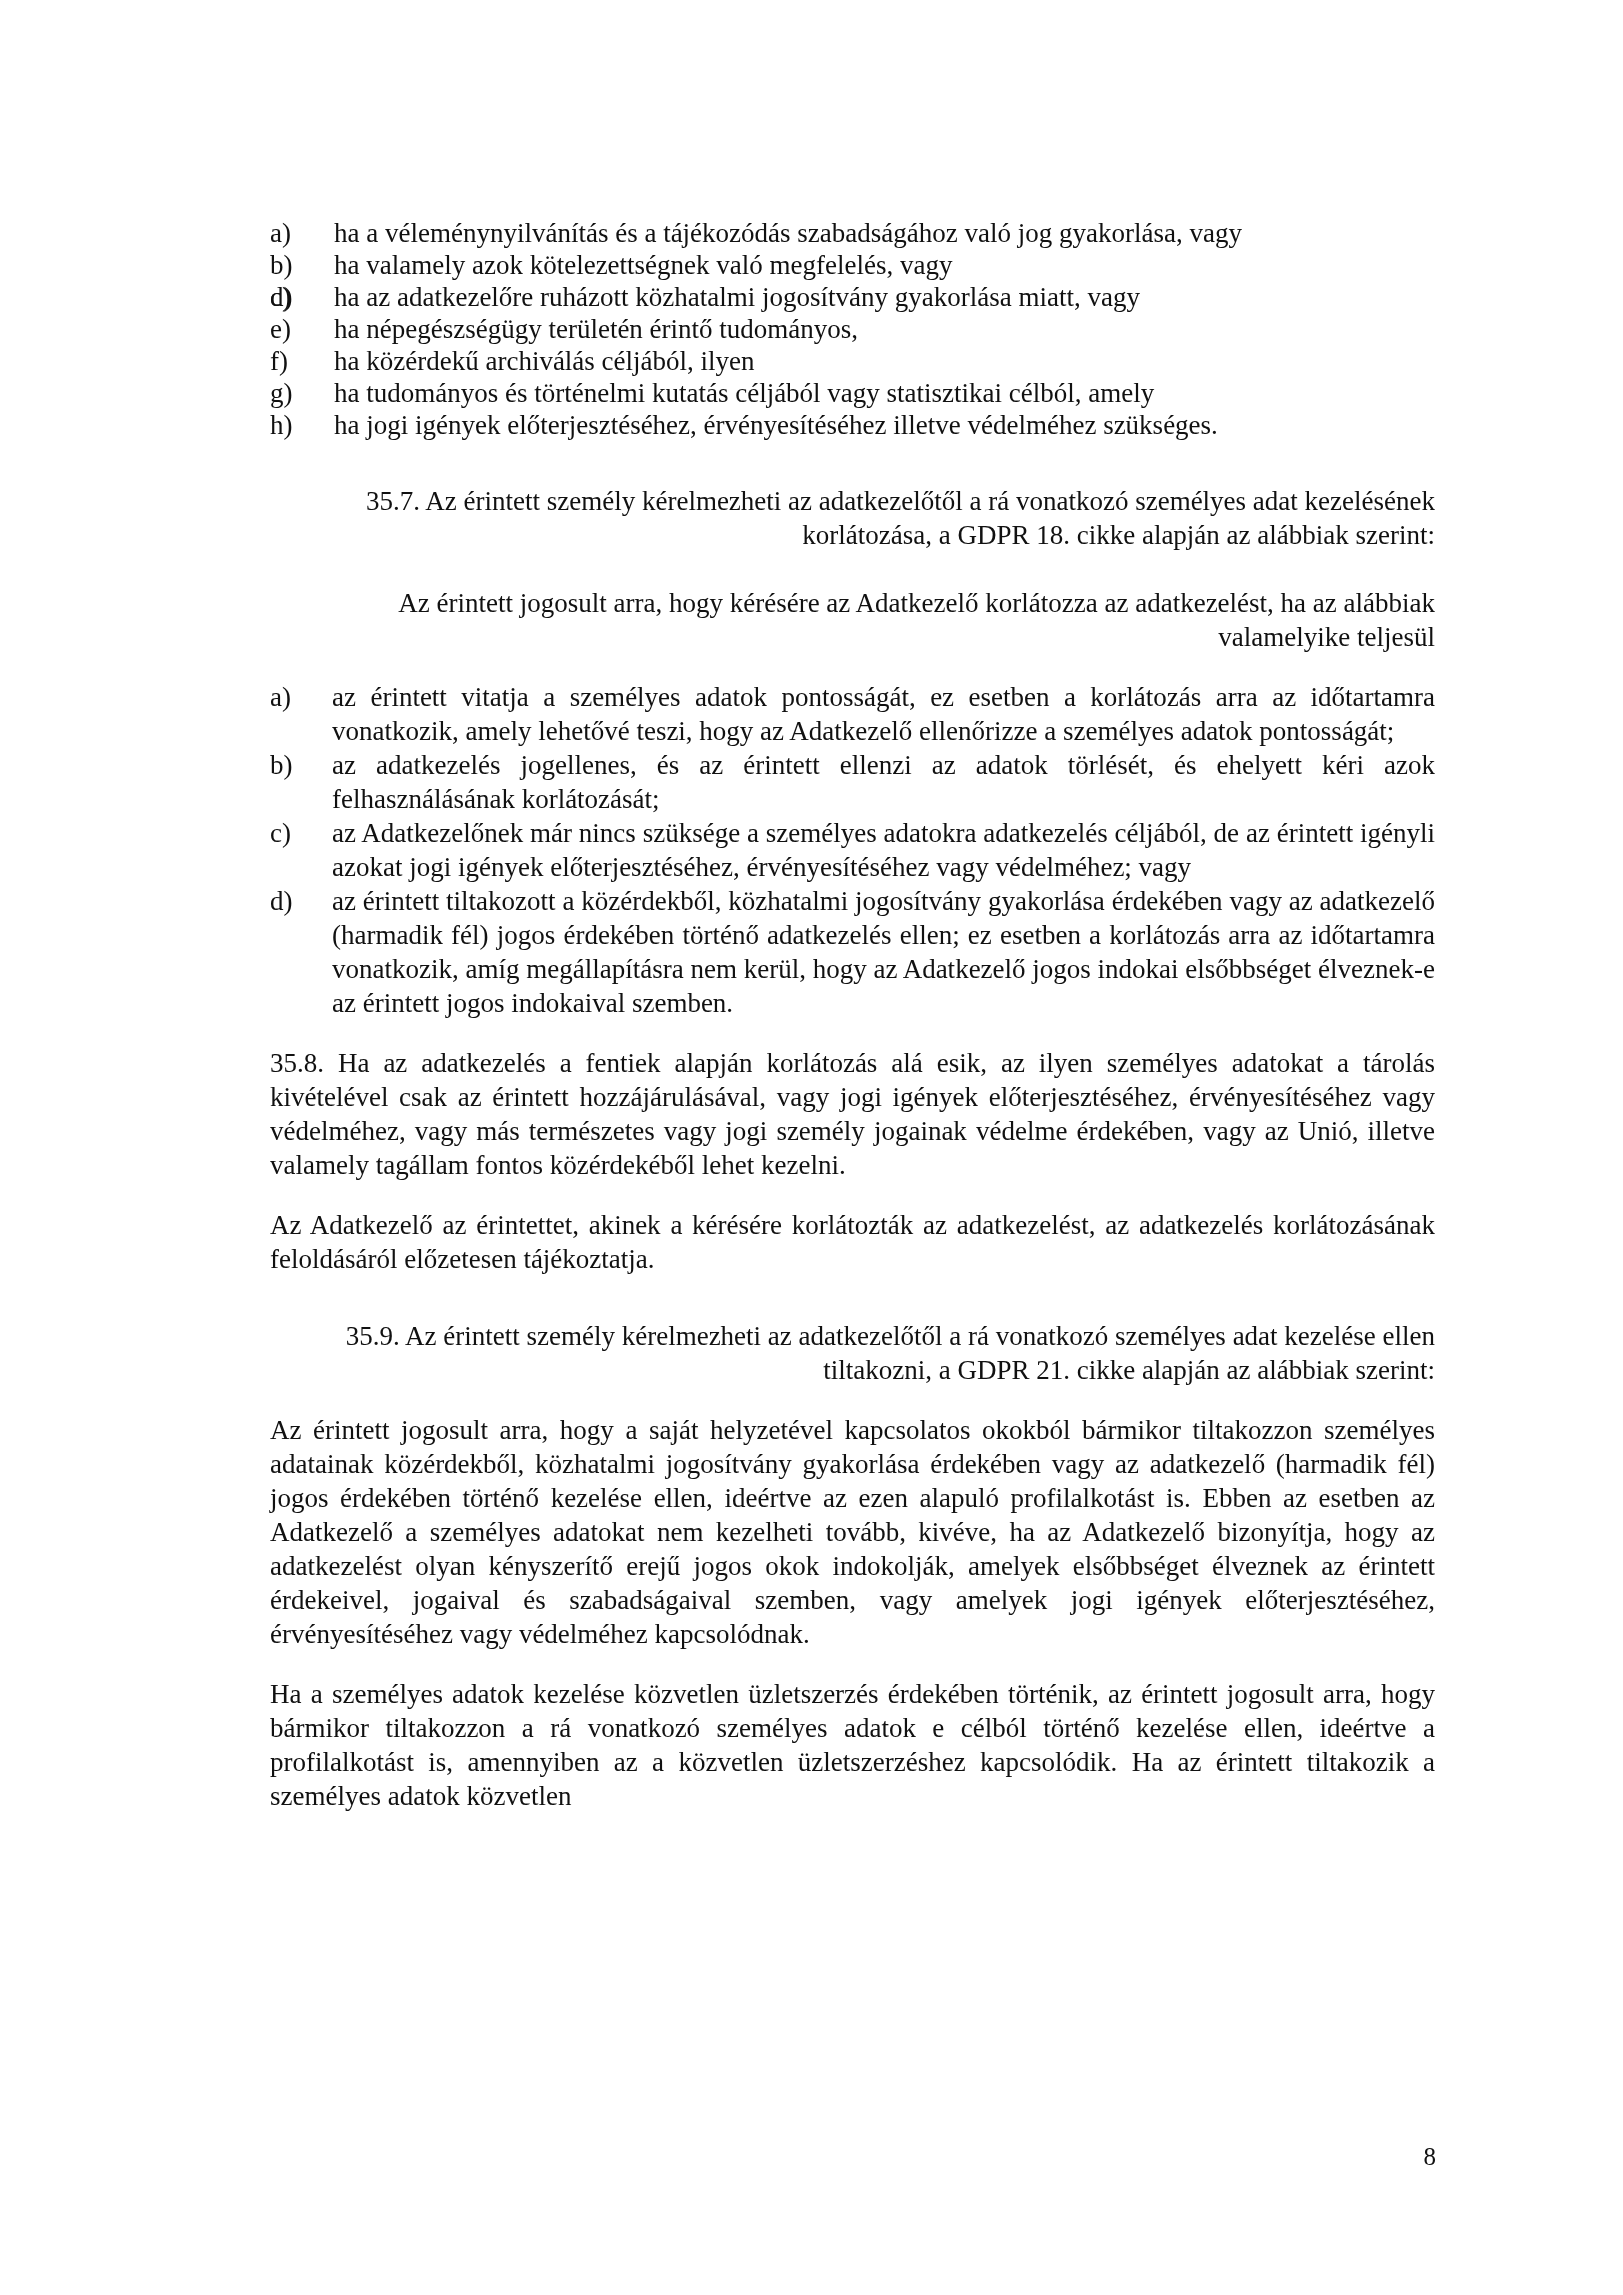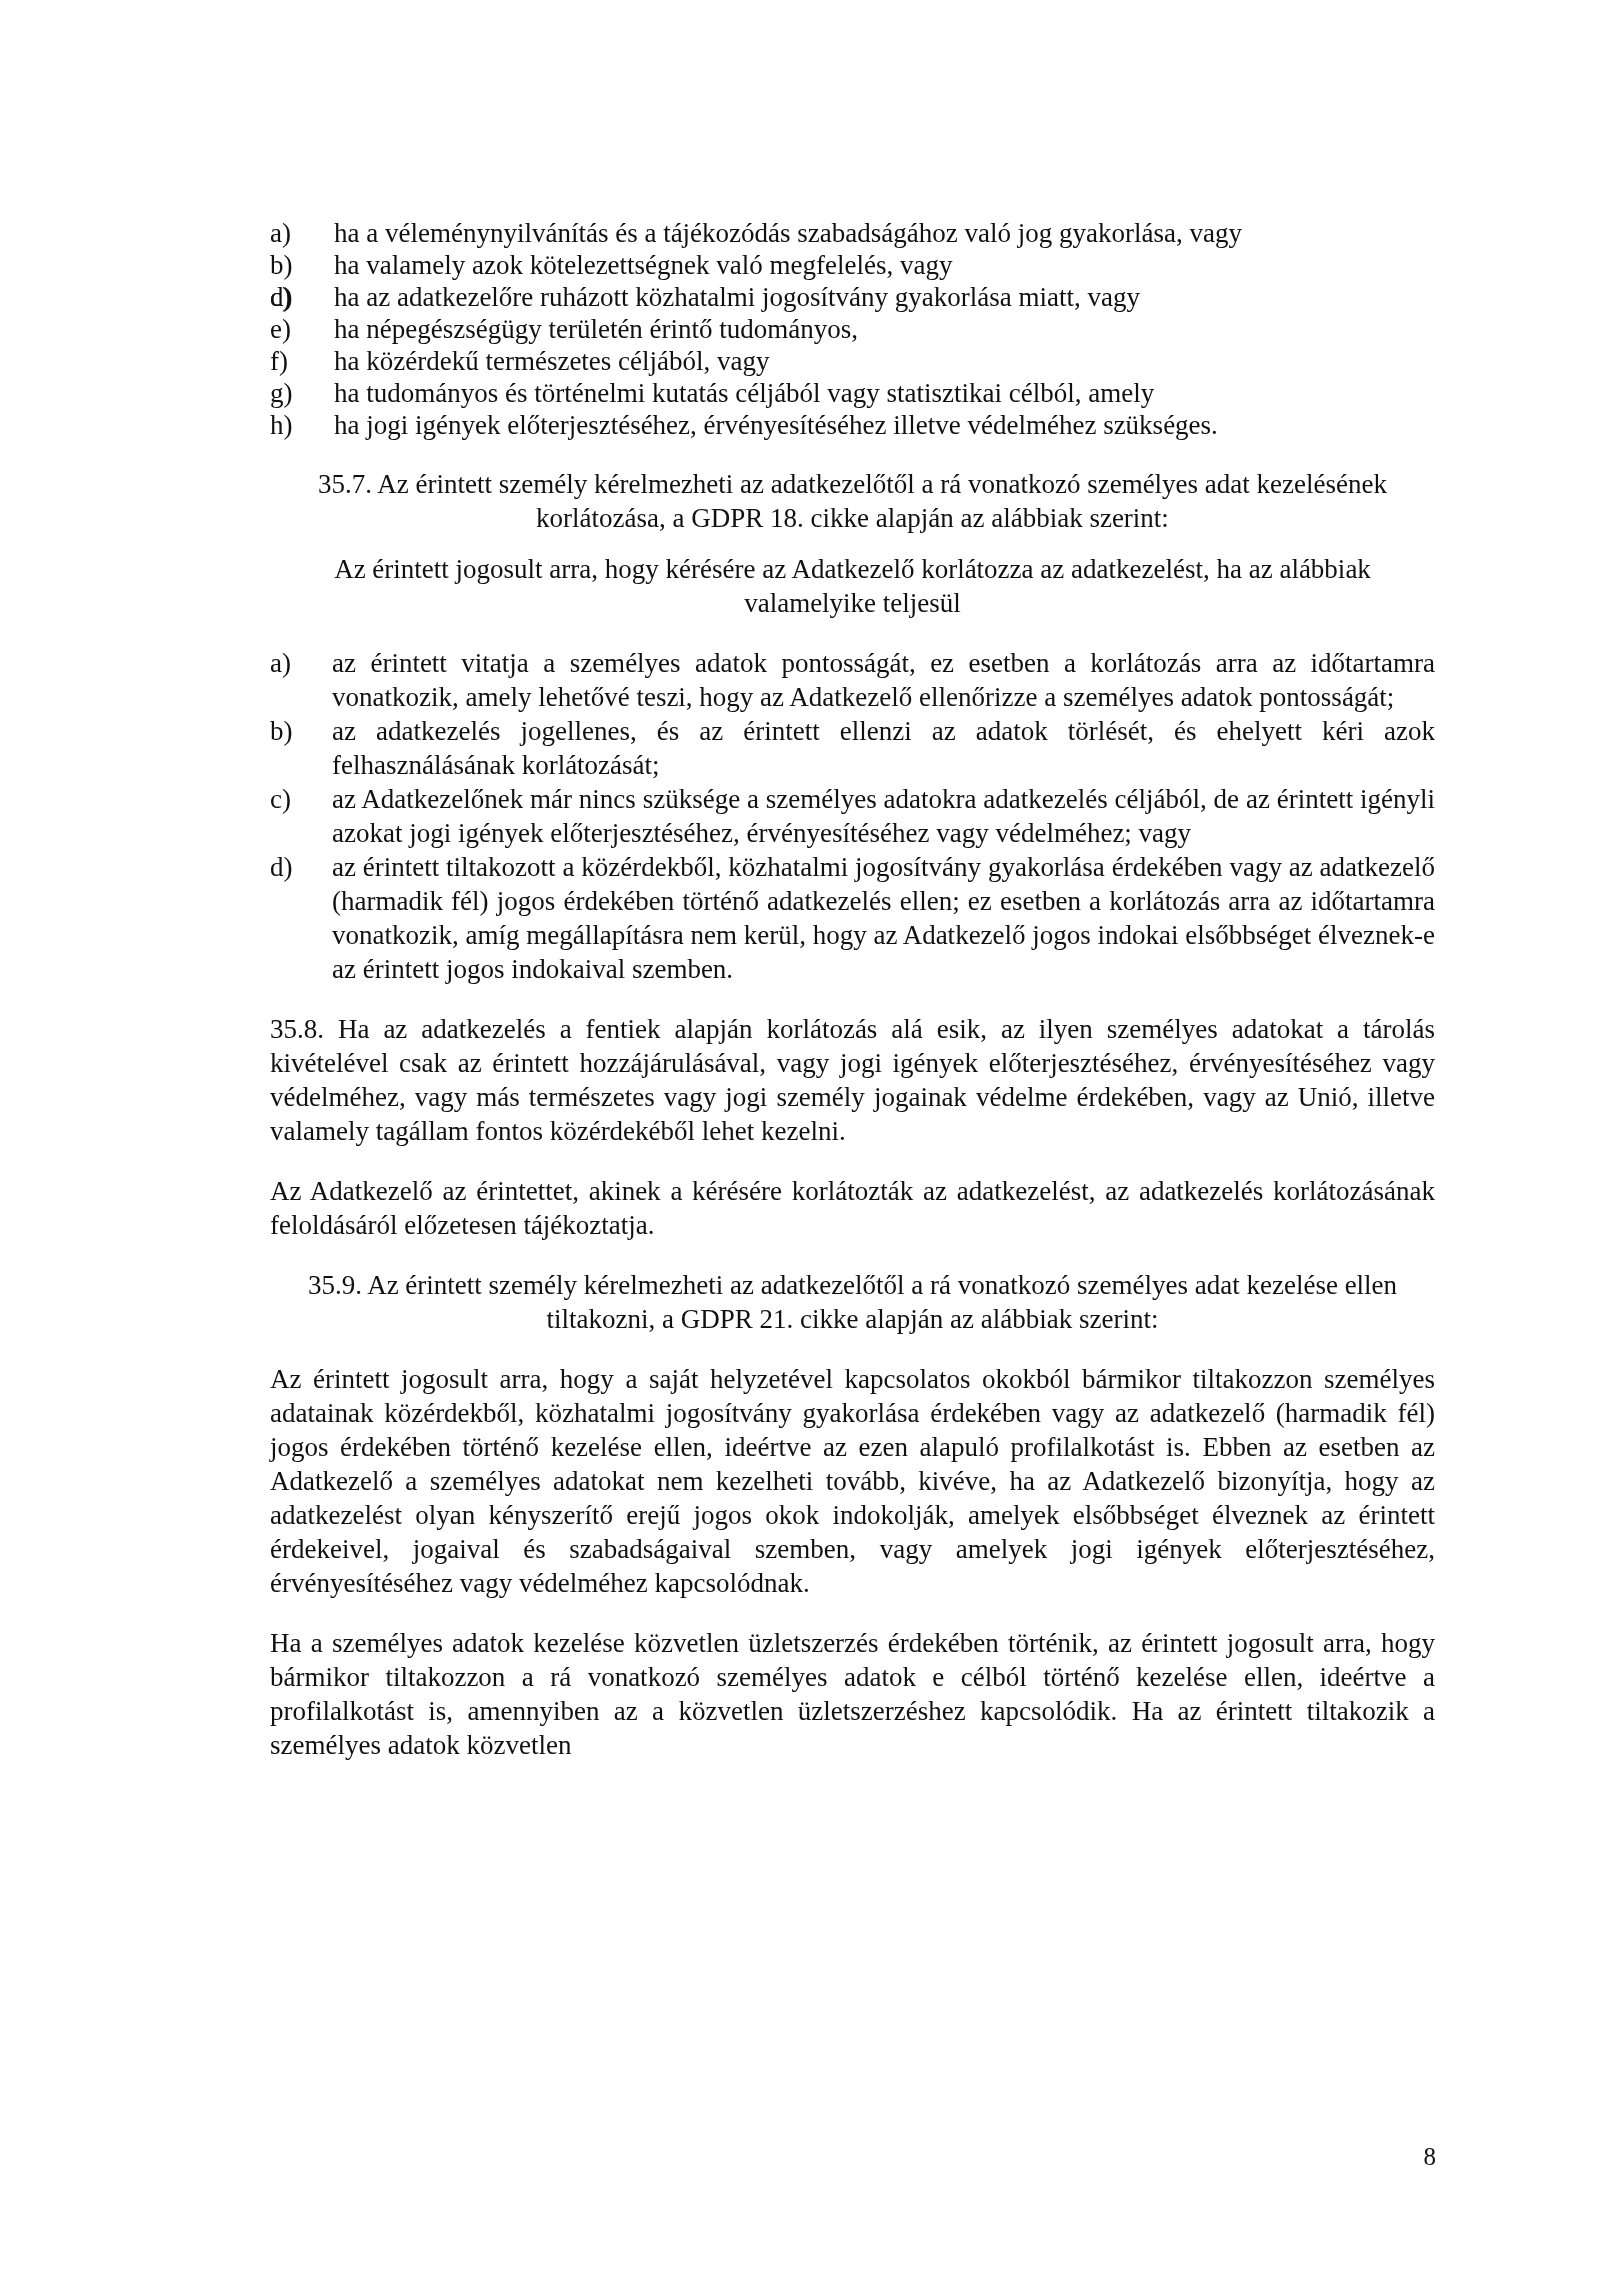--- a/index.html
+++ b/index.html
@@ -48,21 +48,21 @@
 
   
   .para {
     font-size: 27px;
     line-height: 34px;
     text-align: justify;
     text-justify: inter-word;
     margin: 0;
     hyphens: none;
   }
-  .para.nojust { text-align: center; }
+  .para.nojust { text-align: right; margin-top: 17px; }
 
   .gap-sm { height: 17px; }
   .gap-md { height: 26px; }
 
   
   .list-just {
     list-style: none;
     margin: 0;
     padding: 0;
   }
@@ -115,21 +115,21 @@
       <li>
         <span class="marker">d)</span>
         <span>ha az adatkezelőre ruházott közhatalmi jogosítvány gyakorlása miatt, vagy</span>
       </li>
       <li>
         <span class="marker">e)</span>
         <span>ha népegészségügy területén érintő tudományos,</span>
       </li>
       <li>
         <span class="marker">f)</span>
-        <span>ha közérdekű természetes céljából, vagy</span>
+        <span>ha közérdekű archiválás céljából, ilyen</span>
       </li>
       <li>
         <span class="marker">g)</span>
         <span>ha tudományos és történelmi kutatás céljából vagy statisztikai célból, amely</span>
       </li>
       <li>
         <span class="marker">h)</span>
         <span>ha jogi igények előterjesztéséhez, érvényesítéséhez illetve védelméhez szükséges.</span>
       </li>
     </ul>

